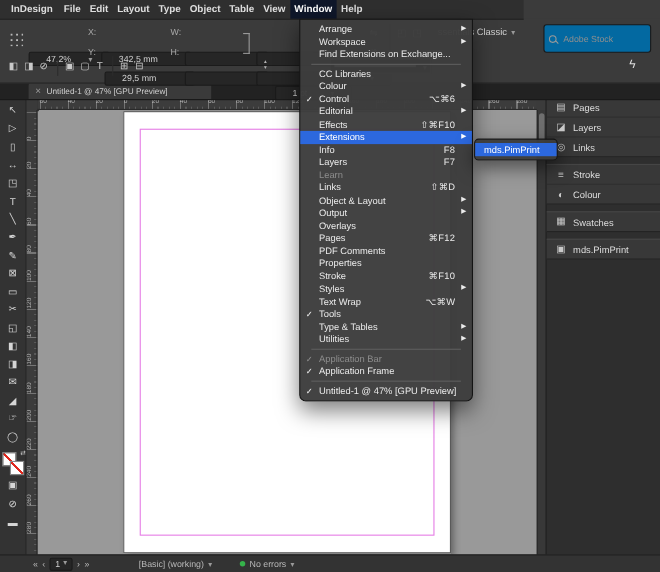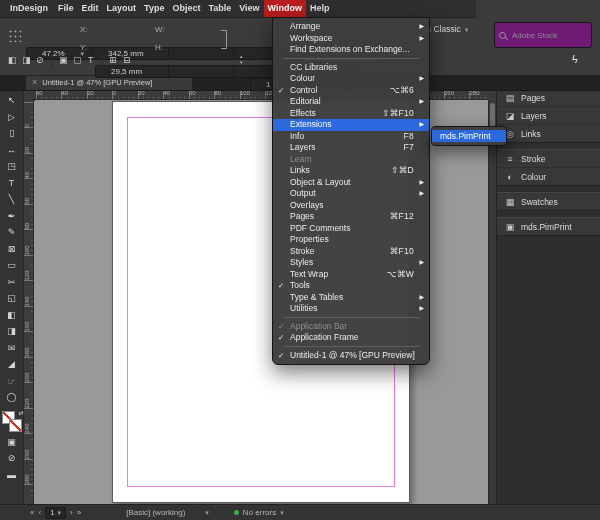--- a/index.html
+++ b/index.html
@@ -3,33 +3,33 @@
 <meta charset="utf-8">
 <style>
   html,body{width:600px;height:520px;margin:0;overflow:hidden;}
   body{position:relative;background:#3b3b3b;font-family:"Liberation Sans","DejaVu Sans",sans-serif;-webkit-font-smoothing:antialiased;user-select:none;}
 
   
   .menubar{position:absolute;top:0;left:0;width:476px;height:17px;background:#2f2f2f;border-bottom:1px solid #232323;display:flex;align-items:center;font-size:9px;color:#dedede;z-index:60;}
   .mb-items{display:flex;height:17px;}
   .mb-item{padding:0 4px;height:17px;line-height:17px;white-space:nowrap;font-weight:bold;}
   .mb-app{font-weight:bold;padding:0 6px 0 10px;}
-  .mb-item.active{background:#b91c1c;color:#fff;}
+  .mb-item.active{background:#0f172a;color:#fff;}
 
   
   .controlbar{position:absolute;top:17px;left:0;width:600px;height:58px;background:#3b3b3b;border-bottom:1px solid #242424;z-index:40;}
   .cp-label{position:absolute;font-size:8px;color:#aaa;}
   .cp-field{position:absolute;background:#262626;border:1px solid #1b1b1b;border-radius:2px;color:#cfcfcf;font-size:8px;height:11px;line-height:11px;padding:0 15px;display:flex;justify-content:space-between;align-items:center;gap:3px;box-sizing:content-box;margin-top:24px;}
   .caret::before{content:"▾";font-size:7px;color:#9a9a9a;}
   .refgrid{position:absolute;left:7px;top:11px;width:14px;height:14px;background-image:radial-gradient(circle,#b9b9b9 0.8px,transparent 1.1px);background-size:5px 5px;background-position:1px 1px;}
   .chain{position:absolute;left:221px;top:13px;width:5px;height:17px;border:1px solid #9a9a9a;border-left:none;}
   .cp-icon{position:absolute;color:#c9c9c9;font-size:9px;line-height:10px;}
   .vsep{position:absolute;top:5px;bottom:5px;width:1px;background:#2c2c2c;}
   .workspace{position:absolute;left:398px;top:5px;height:13px;display:flex;align-items:center;gap:4px;font-size:8.5px;color:#d5d5d5;}
-  .searchbox{position:absolute;left:494px;top:5px;width:98px;height:13px;background:#701a75;border:1px solid #191919;border-radius:3px;display:flex;align-items:center;gap:4px;padding:12px 4px;box-sizing:border-box;}
+  .searchbox{position:absolute;left:494px;top:5px;width:98px;height:13px;background:#0369a1;border:1px solid #191919;border-radius:3px;display:flex;align-items:center;gap:4px;padding:12px 4px;box-sizing:border-box;}
   .mag{width:5px;height:5px;border:1px solid #9a9a9a;border-radius:50%;position:relative;flex:0 0 auto;}
   .mag::after{content:"";position:absolute;width:3px;height:1px;background:#9a9a9a;transform:rotate(45deg);right:-3px;bottom:-1px;}
   .search-input{flex:1;background:transparent;border:none;outline:none;color:#ccc;font-size:8px;width:60px;font-family:inherit;}
   .search-input::placeholder{color:#8f8f8f;}
   .stroke-swatch{position:absolute;left:300px;top:36px;width:92px;height:14px;background:#161616;border:1px solid #4a4a4a;display:flex;align-items:center;justify-content:space-between;padding:0 3px;box-sizing:border-box;}
   .stroke-line{width:74px;height:2px;background:#fff;}
   .stepper{position:absolute;left:240px;top:36px;display:flex;flex-direction:column;color:#b5b5b5;font-size:5px;line-height:6px;}
   .bolt{position:absolute;left:572px;top:36px;font-size:11px;color:#dcdcdc;}
 
   
@@ -63,21 +63,21 @@
   .dock-group{background:#383838;border-top:1px solid #454545;border-bottom:1px solid #232323;margin-bottom:6px;}
   .dock-row{height:17px;display:flex;align-items:center;gap:6px;padding-left:8px;border-bottom:1px solid #2f2f2f;}
   .dock-group .dock-row:last-child{border-bottom:none;}
   .dock-icon{font-size:9px;color:#c9c9c9;width:10px;text-align:center;}
   .dock-label{font-size:8.5px;color:#dedede;white-space:nowrap;}
 
   
   .statusbar{position:absolute;left:0;bottom:0;width:600px;height:15px;background:#333;border-top:1px solid #202020;display:flex;align-items:center;font-size:8px;color:#b9b9b9;z-index:30;}
   .sb-nav{margin-left:30px;display:flex;align-items:center;gap:4px;}
   .sb-page{background:#262626;border:1px solid #1b1b1b;border-radius:2px;padding:0 4px;height:10px;line-height:10px;color:#d0d0d0;display:flex;align-items:center;gap:3px;}
-  .sb-preflight{margin-left:45px;display:flex;align-items:flex-start;gap:20px;}
+  .sb-preflight{margin-left:45px;display:flex;align-items:flex-start;gap:4px;}
   .sb-errors{margin-left:25px;display:flex;align-items:center;gap:4px;}
   .status-dot{width:5px;height:5px;border-radius:50%;background:#35b24a;}
 
   
   .menu{position:absolute;left:272px;top:17px;width:158px;background:rgba(61,61,61,0.97);border:1px solid #141414;border-radius:0 0 6px 6px;box-shadow:0 8px 20px rgba(0,0,0,0.5);padding:3px 0;z-index:70;box-sizing:border-box;}
   .menu-row{position:relative;height:11.5px;line-height:11.5px;padding:0 16px 0 17px;font-size:8.5px;color:#ebebeb;white-space:nowrap;overflow:hidden;}
   .menu-row .check{position:absolute;left:5px;font-size:7.5px;}
   .menu-row.checked .check::before{content:"✓";}
   .menu-row .shortcut{position:absolute;right:15px;letter-spacing:0.3px;}
   .menu-row .sub{position:absolute;right:5px;top:0;font-size:6px;}

